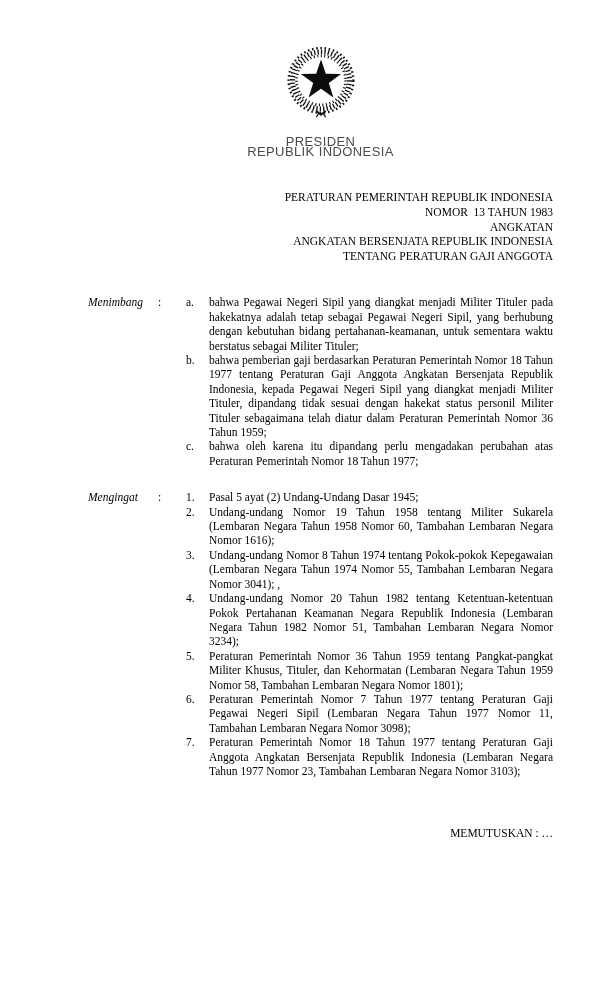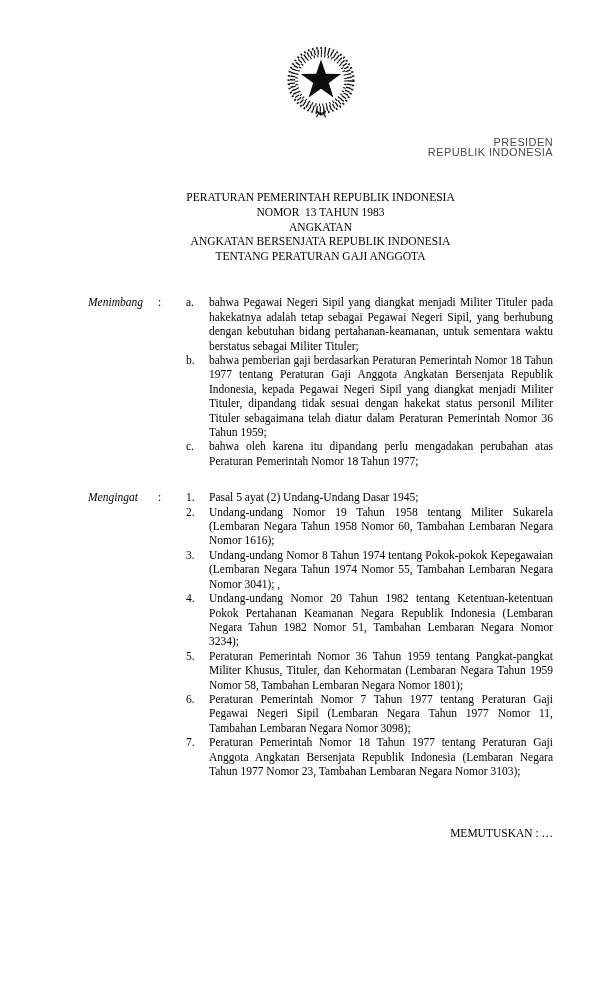--- a/index.html
+++ b/index.html
@@ -18,34 +18,33 @@
     margin-left: 88px;
     width: 465px;
   }
   .header {
     padding-top: 42px;
     text-align: center;
   }
   .seal { display: inline-block; }
   .agency {
     font-family: "Liberation Sans", sans-serif;
-    font-size: 11px;
+    font-size: 13px;
     line-height: 10px;
     letter-spacing: 0.4px;
     color: #4a4a4a;
     margin-top: 12px;
-    text-align: right;
   }
   .title-block {
     margin-top: 33px;
     text-align: center;
     font-size: 11.5px;
     line-height: 14.6px;
   }
-  .title-line { white-space: pre-wrap; }
+  .title-line { white-space: pre-wrap; text-align: right; }
   .salutation {
     margin-top: 21px;
     text-align: center;
   }
   .section { display: flex; align-items: flex-start; }
   .section.menimbang { margin-top: 32px; }
   .section.mengingat { margin-top: 22px; }
   .sec-label { width: 70px; flex: 0 0 70px; font-style: italic; }
   .sec-colon { width: 28px; flex: 0 0 28px; }
   .sec-items { width: 367px; flex: 0 0 367px; }

